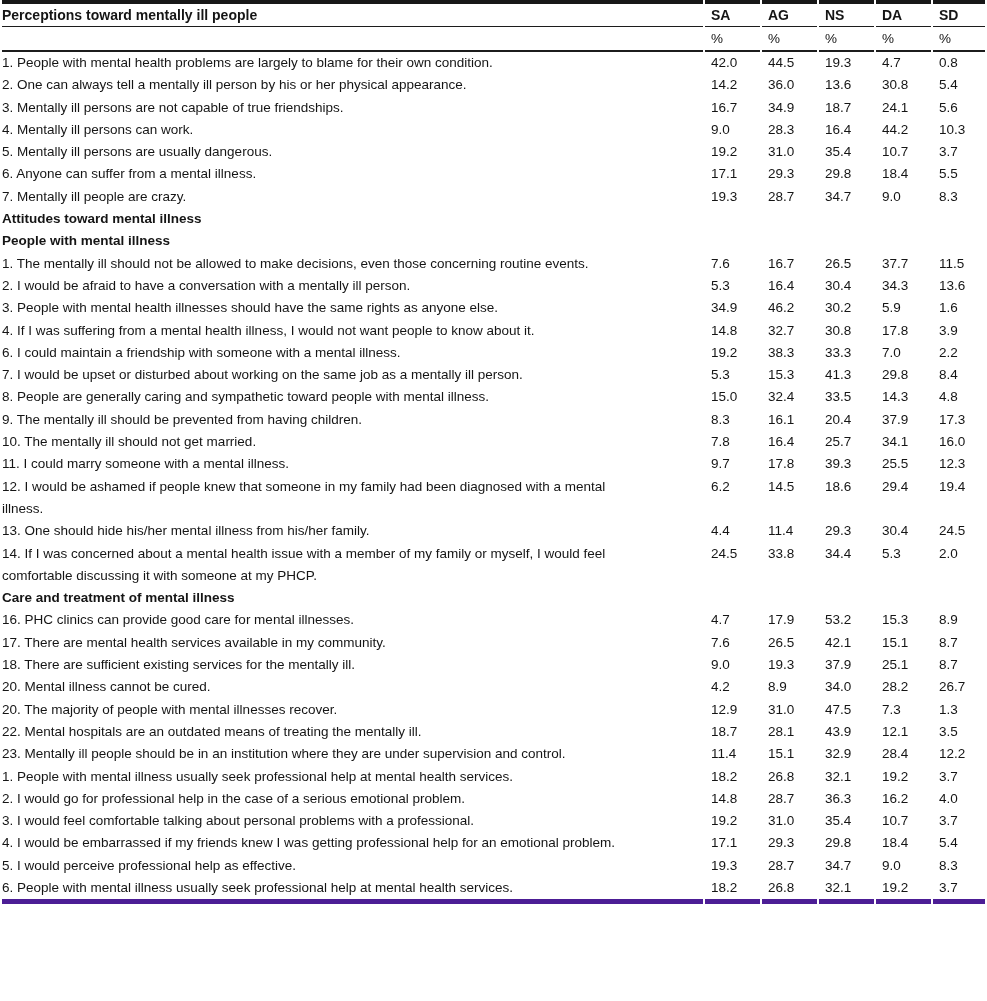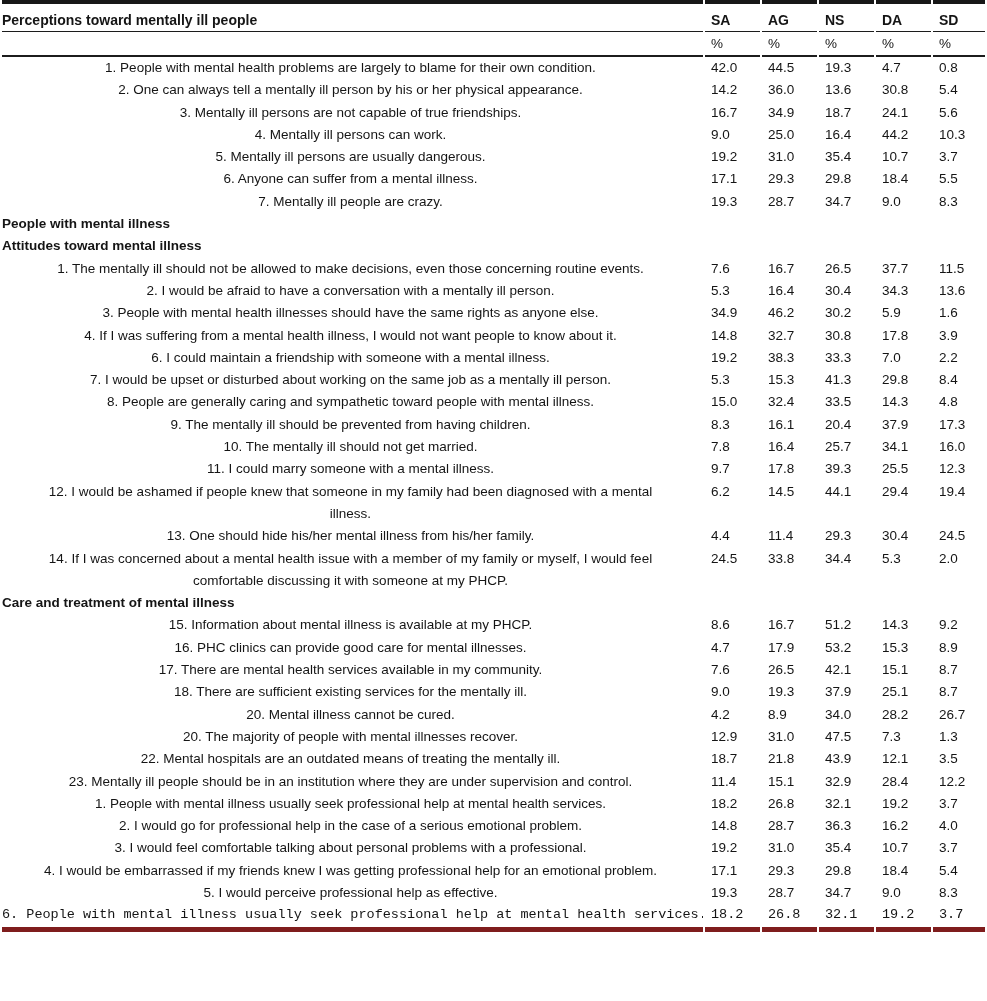--- a/index.html
+++ b/index.html
@@ -31,46 +31,44 @@
     line-height: 22.3px;
     font-weight: normal;
     overflow: hidden;
   }
   
   tr.title-row th {
     border-top: 4px solid #171717;
     border-bottom: 1px solid #1c1c1c;
     font-weight: bold;
     font-size: 14px;
-    padding-top: 5px;
     line-height: 22px;
     height: 22px;
   }
   
   tr.unit-row th {
     border-bottom: 2px solid #1c1c1c;
     line-height: 23px;
     height: 23px;
     font-weight: normal;
   }
   th.val, td.val {
     padding-left: 6px;
     white-space: nowrap;
   }
   td.label, th.title-cell {
     padding-right: 4px;
   }
-  td.label div { white-space: nowrap; text-align: center; }
+  td.label div { white-space: nowrap; }
   tr.section-row td {
     font-weight: bold;
     white-space: nowrap;
   }
   tbody tr:last-child td {
-    border-bottom: 5px solid #7f1d1d;
-    font-family: Liberation Mono, monospace;
+    border-bottom: 5px solid #4c1d95;
   }
 </style>
 </head>
 <body>
 
 <table class="paper-table">
   <colgroup>
     <col class="c-label">
     <col class="c-val">
     <col class="c-val">
@@ -125,21 +123,21 @@
         <td class="val">34.9</td>
         <td class="val">18.7</td>
         <td class="val">24.1</td>
         <td class="val">5.6</td>
       </tr>
       <tr>
         <td class="label">
           <div>4. Mentally ill persons can work.</div>
         </td>
         <td class="val">9.0</td>
-        <td class="val">25.0</td>
+        <td class="val">28.3</td>
         <td class="val">16.4</td>
         <td class="val">44.2</td>
         <td class="val">10.3</td>
       </tr>
       <tr>
         <td class="label">
           <div>5. Mentally ill persons are usually dangerous.</div>
         </td>
         <td class="val">19.2</td>
         <td class="val">31.0</td>
@@ -161,24 +159,24 @@
         <td class="label">
           <div>7. Mentally ill people are crazy.</div>
         </td>
         <td class="val">19.3</td>
         <td class="val">28.7</td>
         <td class="val">34.7</td>
         <td class="val">9.0</td>
         <td class="val">8.3</td>
       </tr>
       <tr class="section-row">
+        <td colspan="6">Attitudes toward mental illness</td>
+      </tr>
+      <tr class="section-row">
         <td colspan="6">People with mental illness</td>
-      </tr>
-      <tr class="section-row">
-        <td colspan="6">Attitudes toward mental illness</td>
       </tr>
       <tr>
         <td class="label">
           <div>1. The mentally ill should not be allowed to make decisions, even those concerning routine events.</div>
         </td>
         <td class="val">7.6</td>
         <td class="val">16.7</td>
         <td class="val">26.5</td>
         <td class="val">37.7</td>
         <td class="val">11.5</td>
@@ -273,21 +271,21 @@
         <td class="val">25.5</td>
         <td class="val">12.3</td>
       </tr>
       <tr>
         <td class="label">
           <div>12. I would be ashamed if people knew that someone in my family had been diagnosed with a mental</div>
           <div>illness.</div>
         </td>
         <td class="val">6.2</td>
         <td class="val">14.5</td>
-        <td class="val">44.1</td>
+        <td class="val">18.6</td>
         <td class="val">29.4</td>
         <td class="val">19.4</td>
       </tr>
       <tr>
         <td class="label">
           <div>13. One should hide his/her mental illness from his/her family.</div>
         </td>
         <td class="val">4.4</td>
         <td class="val">11.4</td>
         <td class="val">29.3</td>
@@ -303,30 +301,20 @@
         <td class="val">33.8</td>
         <td class="val">34.4</td>
         <td class="val">5.3</td>
         <td class="val">2.0</td>
       </tr>
       <tr class="section-row">
         <td colspan="6">Care and treatment of mental illness</td>
       </tr>
       <tr>
         <td class="label">
-          <div>15. Information about mental illness is available at my PHCP.</div>
-        </td>
-        <td class="val">8.6</td>
-        <td class="val">16.7</td>
-        <td class="val">51.2</td>
-        <td class="val">14.3</td>
-        <td class="val">9.2</td>
-      </tr>
-      <tr>
-        <td class="label">
           <div>16. PHC clinics can provide good care for mental illnesses.</div>
         </td>
         <td class="val">4.7</td>
         <td class="val">17.9</td>
         <td class="val">53.2</td>
         <td class="val">15.3</td>
         <td class="val">8.9</td>
       </tr>
       <tr>
         <td class="label">
@@ -366,21 +354,21 @@
         <td class="val">31.0</td>
         <td class="val">47.5</td>
         <td class="val">7.3</td>
         <td class="val">1.3</td>
       </tr>
       <tr>
         <td class="label">
           <div>22. Mental hospitals are an outdated means of treating the mentally ill.</div>
         </td>
         <td class="val">18.7</td>
-        <td class="val">21.8</td>
+        <td class="val">28.1</td>
         <td class="val">43.9</td>
         <td class="val">12.1</td>
         <td class="val">3.5</td>
       </tr>
       <tr>
         <td class="label">
           <div>23. Mentally ill people should be in an institution where they are under supervision and control.</div>
         </td>
         <td class="val">11.4</td>
         <td class="val">15.1</td>

